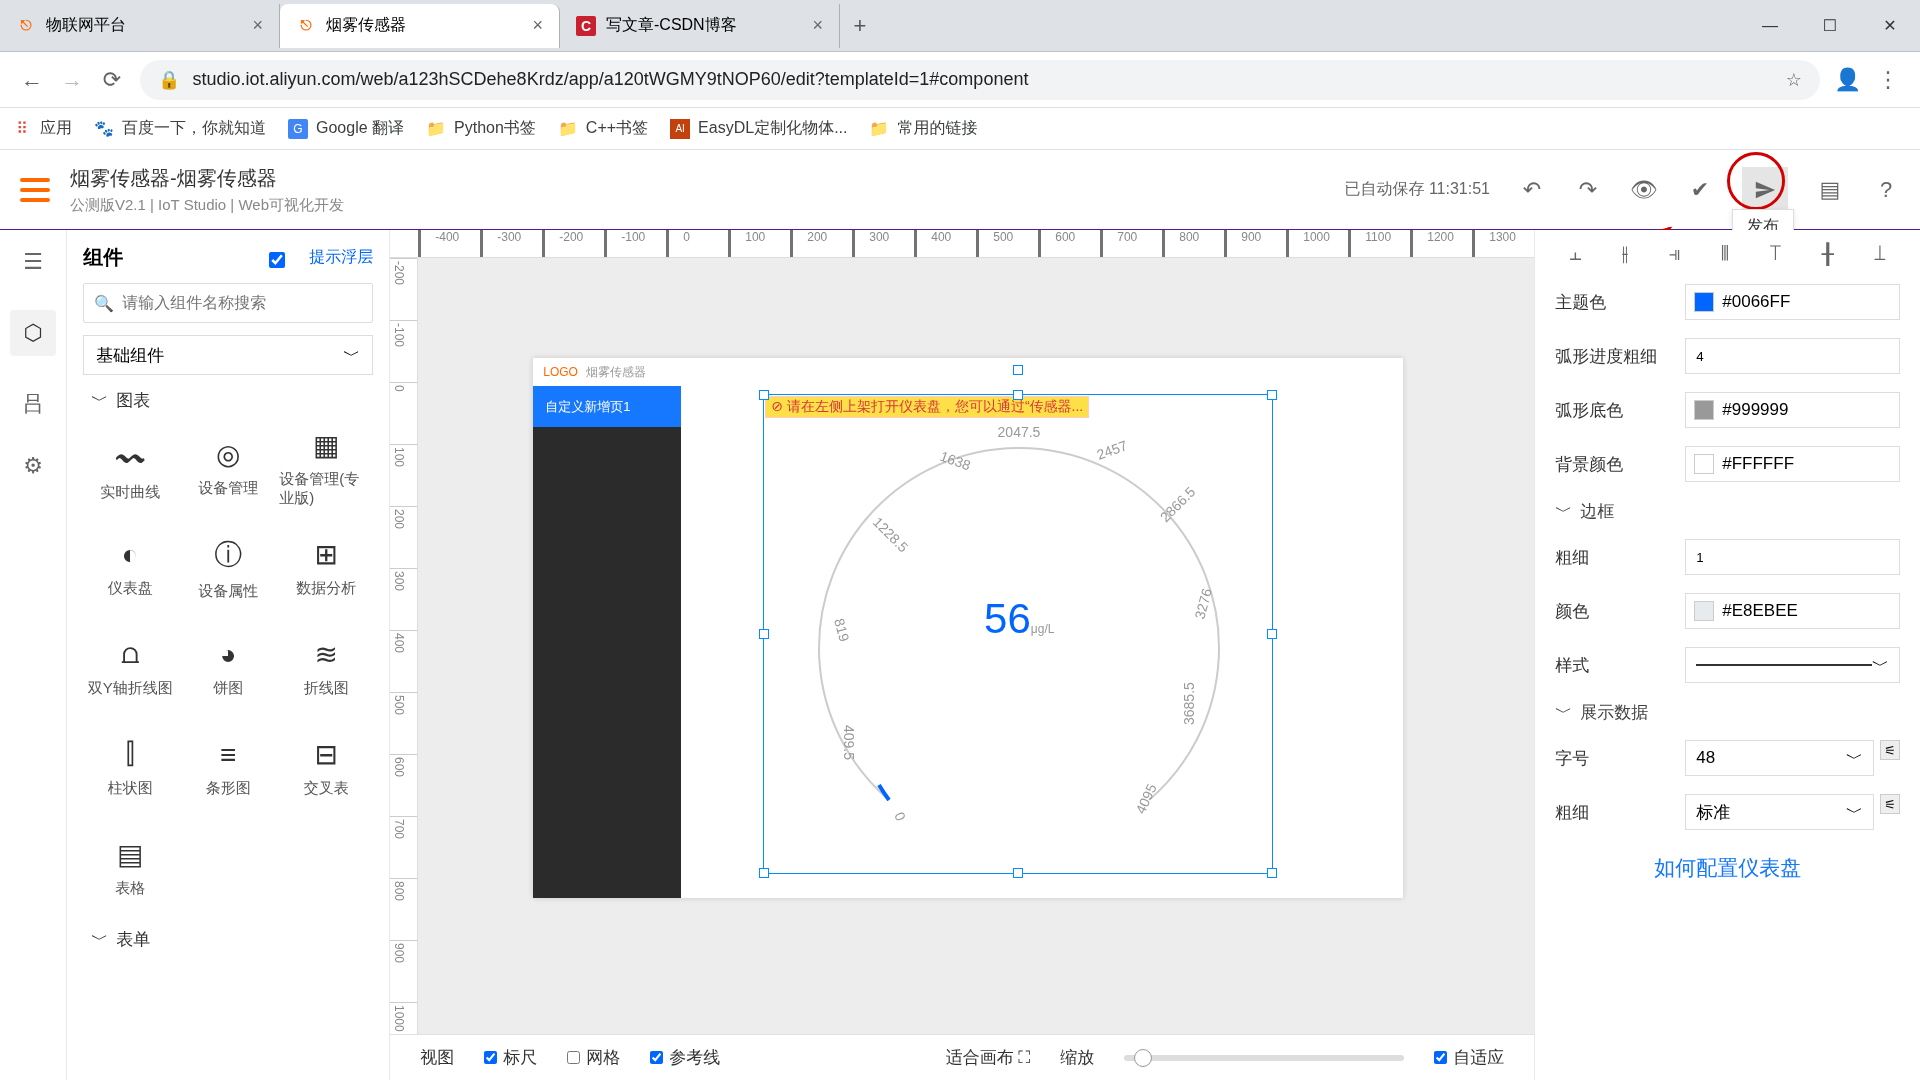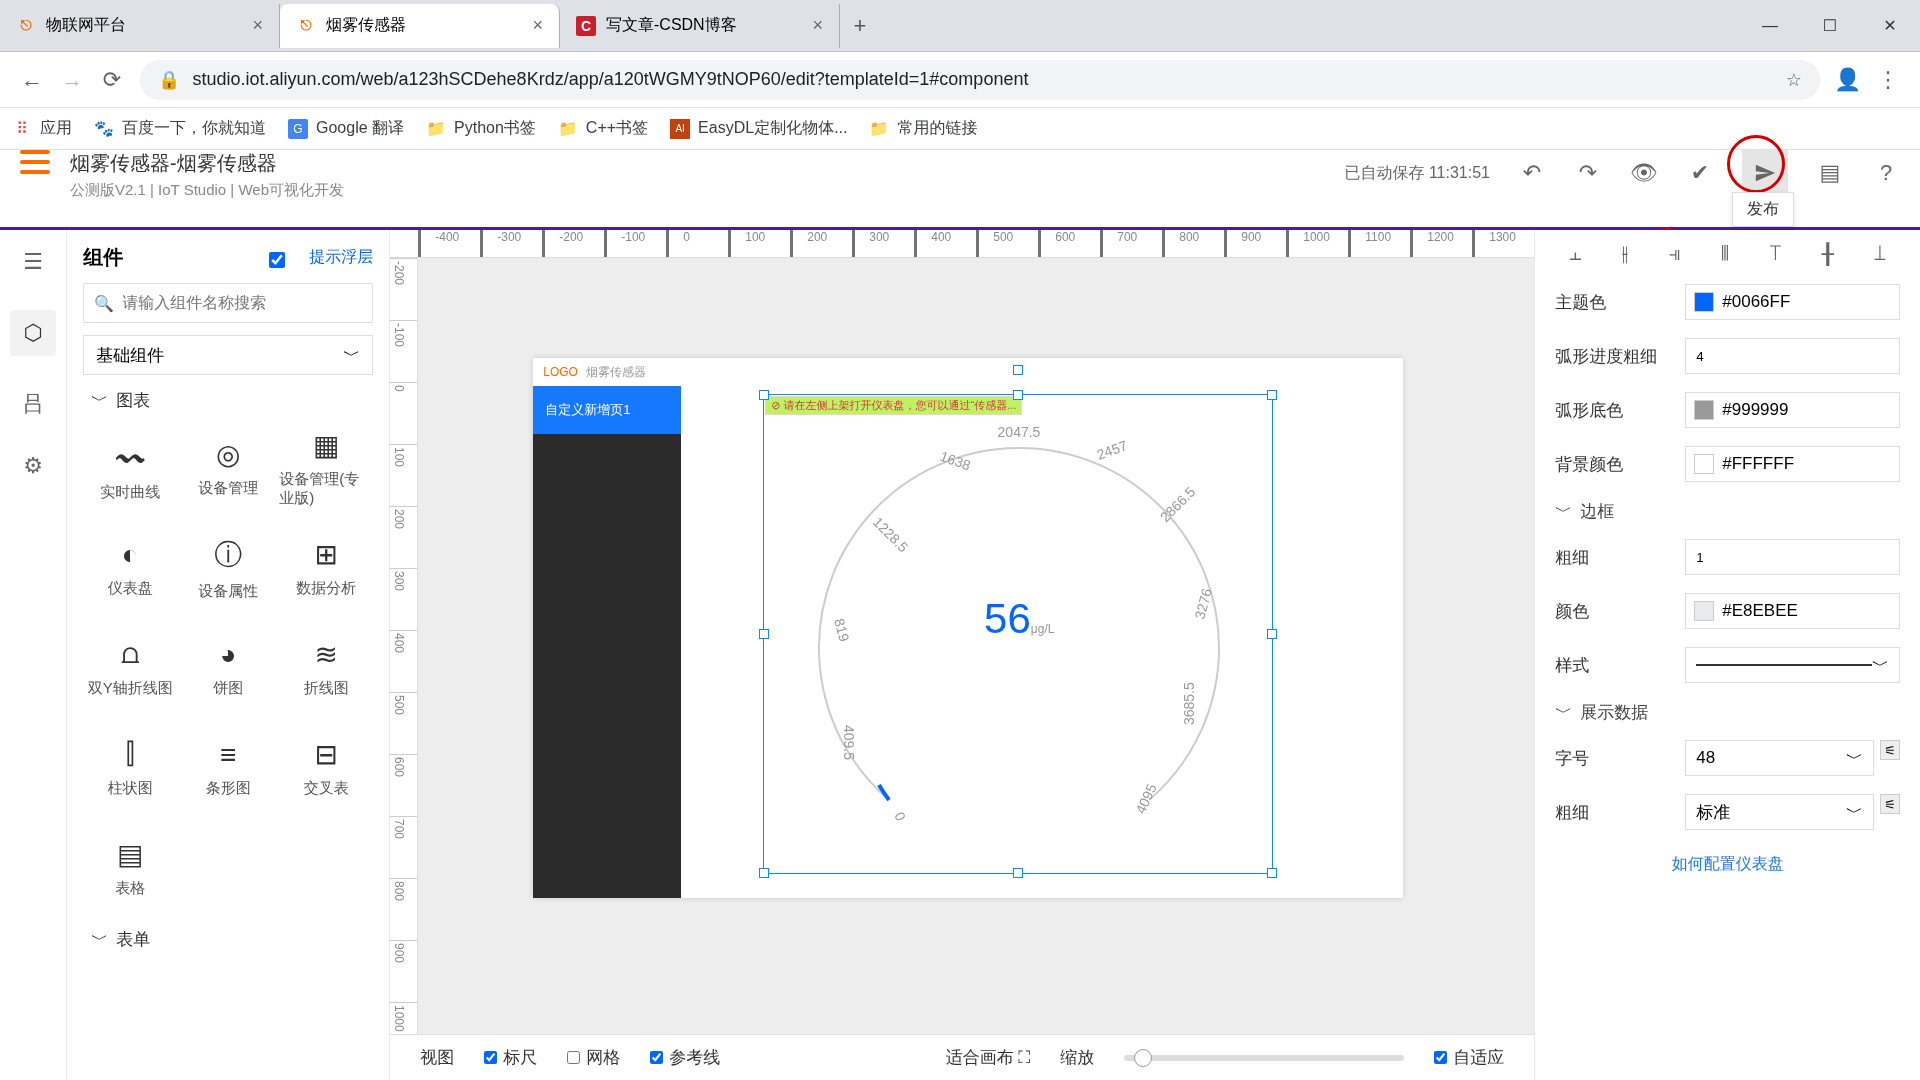--- a/index.html
+++ b/index.html
@@ -12,21 +12,21 @@
 .newtab{width:40px;text-align:center;font-size:22px;color:#555}
 .win-ctrl{margin-left:auto;display:flex}
 .win-ctrl div{width:60px;height:40px;display:flex;align-items:center;justify-content:center;font-size:16px;color:#333}
 .url-bar{height:56px;display:flex;align-items:center;padding:0 12px;background:#fff;border-bottom:1px solid #e0e0e0}
 .nav-btn{width:40px;height:40px;display:flex;align-items:center;justify-content:center;color:#5f6368;font-size:22px}
 .url-field{flex:1;height:40px;background:#f1f3f4;border-radius:20px;display:flex;align-items:center;padding:0 18px;font-size:18px;color:#202124;margin:0 8px}
 .url-field .lock{margin-right:12px;color:#5f6368}
 .bookmarks{height:42px;display:flex;align-items:center;padding:0 12px;background:#fff;border-bottom:1px solid #e0e0e0;gap:22px;font-size:16px}
 .bm{display:flex;align-items:center;gap:8px;color:#3c4043}
 .bm .ico{width:20px;height:20px;display:inline-flex;align-items:center;justify-content:center}
-.app-header{height:80px;display:flex;align-items:flex-start;border-bottom:3px solid #4c1d95;padding:0 20px}
+.app-header{height:80px;display:flex;align-items:center;border-bottom:1px solid #4c1d95;padding:0 20px}
 .hamburger{width:30px;height:24px;display:flex;flex-direction:column;justify-content:space-between;margin-right:20px}
 .hamburger span{height:4px;background:#ff6a00;border-radius:2px}
 .app-title{font-size:20px;color:#333;font-weight:500}
 .app-sub{font-size:15px;color:#888;margin-top:4px}
 .app-header-right{margin-left:auto;display:flex;align-items:center;gap:28px;color:#666;font-size:16px}
 .hdr-icon{width:28px;height:28px;display:flex;align-items:center;justify-content:center;font-size:22px;color:#666}
 .hdr-icon.publish{position:relative}
 .publish-circle{position:absolute;width:58px;height:58px;border:3px solid #d30000;border-radius:50%;left:-15px;top:-15px;pointer-events:none}
 .publish-tooltip{position:absolute;top:42px;left:-10px;background:#fff;border:1px solid #ddd;padding:6px 14px;font-size:16px;color:#333;white-space:nowrap;box-shadow:0 2px 6px rgba(0,0,0,.1)}
 .arrow-annot{position:absolute;width:220px;height:140px;pointer-events:none}
@@ -51,50 +51,50 @@
 .ruler-h{height:28px;background:#fff;display:flex;font-size:12px;color:#888;border-bottom:1px solid #ddd;padding-left:28px;overflow:hidden}
 .ruler-h span{flex:0 0 62px;border-left:3px solid #737373;padding-left:14px}
 .canvas-body{flex:1;display:flex;position:relative;overflow:hidden}
 .ruler-v{width:28px;background:#fff;display:flex;flex-direction:column;font-size:12px;color:#888;border-right:1px solid #ddd;overflow:hidden}
 .ruler-v span{flex:0 0 62px;border-top:1px solid #ccc;padding-top:2px;padding-left:2px;writing-mode:vertical-lr}
 .stage{flex:1;position:relative;background:#ededed}
 .artboard{position:absolute;left:115px;top:100px;width:870px;height:540px;background:#fff;box-shadow:0 0 6px rgba(0,0,0,.15)}
 .ab-top{height:28px;display:flex;align-items:center;padding:0 10px;font-size:12px;color:#999}
 .ab-top .logo{color:#ff6a00;font-weight:normal;margin-right:8px}
 .ab-side{position:absolute;left:0;top:28px;width:148px;bottom:0;background:#2b2b2b}
-.ab-side .nav-item{height:48px;background:#1677ff;color:#fff;font-size:13px;display:flex;align-items:center;padding:16px 12px}
+.ab-side .nav-item{height:41px;background:#1677ff;color:#fff;font-size:13px;display:flex;align-items:center;padding:16px 12px}
 .gauge-sel{position:absolute;left:230px;top:36px;width:510px;height:480px;border:1px solid #048dff}
 .sel-handle{position:absolute;width:10px;height:10px;background:#fff;border:1px solid #048dff}
 .sh-tl{left:-5px;top:-5px}.sh-tr{right:-5px;top:-5px}.sh-bl{left:-5px;bottom:-5px}.sh-br{right:-5px;bottom:-5px}
 .sh-tm{left:50%;top:-5px;margin-left:-5px}.sh-bm{left:50%;bottom:-5px;margin-left:-5px}
 .sh-ml{left:-5px;top:50%;margin-top:-5px}.sh-mr{right:-5px;top:50%;margin-top:-5px}
 .sh-rot{left:50%;top:-30px;margin-left:-5px}
 .gauge{position:absolute;left:30px;top:10px;width:450px;height:450px}
 .gauge svg{width:100%;height:100%}
 .gauge-val{position:absolute;left:0;right:0;top:190px;text-align:center;font-size:42px;color:#0066ff}
 .gauge-val small{font-size:12px;color:#999}
 .gauge-label{position:absolute;left:0;right:0;top:308px;text-align:center;font-size:18px;color:#ff4d6a}
-.warn-badge{position:absolute;left:232px;top:38px;font-size:11px;color:#d9363e;border:1px solid #ffccc7;background:#bef264;padding:1px 5px}
+.warn-badge{position:absolute;left:232px;top:38px;font-size:14px;color:#d9363e;border:1px solid #ffccc7;background:#fde047;padding:1px 5px}
 .status-bar{height:46px;background:#fff;border-top:1px solid #e0e0e0;display:flex;align-items:center;padding:0 30px;gap:30px;font-size:17px;color:#333}
 .status-bar label{display:flex;align-items:center;gap:6px}
 .status-bar .spacer{flex:1}
 .zoom-slider{width:280px;height:6px;background:#ddd;border-radius:3px;position:relative}
 .zoom-slider .knob{position:absolute;left:10px;top:-6px;width:18px;height:18px;background:#fff;border:1px solid #999;border-radius:50%}
 .right-panel{width:400px;border-left:1px solid #e8e8e8;padding:12px 20px;overflow:hidden;position:relative;background:#fff}
 .align-row{display:flex;gap:12px;margin-bottom:18px;color:#666;justify-content:space-around}
 .align-row span{font-size:20px}
 .prop-row{display:flex;align-items:center;margin-bottom:18px;font-size:17px}
 .prop-row .lbl{width:130px;color:#333}
 .prop-row .val{flex:1}
 .color-input{display:flex;align-items:center;border:1px solid #ddd;height:36px;padding:0 8px;gap:8px}
 .color-sw{width:20px;height:20px;border:1px solid #ccc}
 .text-input{border:1px solid #ddd;height:36px;padding:0 10px;width:100%}
 .sel-input{border:1px solid #ddd;height:36px;padding:0 10px;width:100%;display:flex;align-items:center;justify-content:space-between}
 .section-hdr{display:flex;align-items:center;gap:8px;font-size:17px;margin:8px 0 16px 0;color:#444}
-.link-help{text-align:center;color:#1677ff;font-size:16px;margin-top:24px}
+.link-help{text-align:center;color:#1677ff;font-size:21px;margin-top:24px}
 .collapse-handle{position:absolute;left:-14px;top:430px;width:14px;height:48px;background:#fff;border:1px solid #ddd;border-right:none;display:flex;align-items:center;justify-content:center;color:#999}
 .db-ico{width:20px;height:20px;display:inline-flex;align-items:center;justify-content:center;background:#eee;border:1px solid #ccc;margin-left:6px;font-size:13px}
 .tick-label{font-size:14px;fill:#999}
 </style>
 </head>
 <body>
 
 <div class="browser-chrome">
   <div class="tab">
     <span class="favicon" style="color:#ff6a00">⎋</span>

